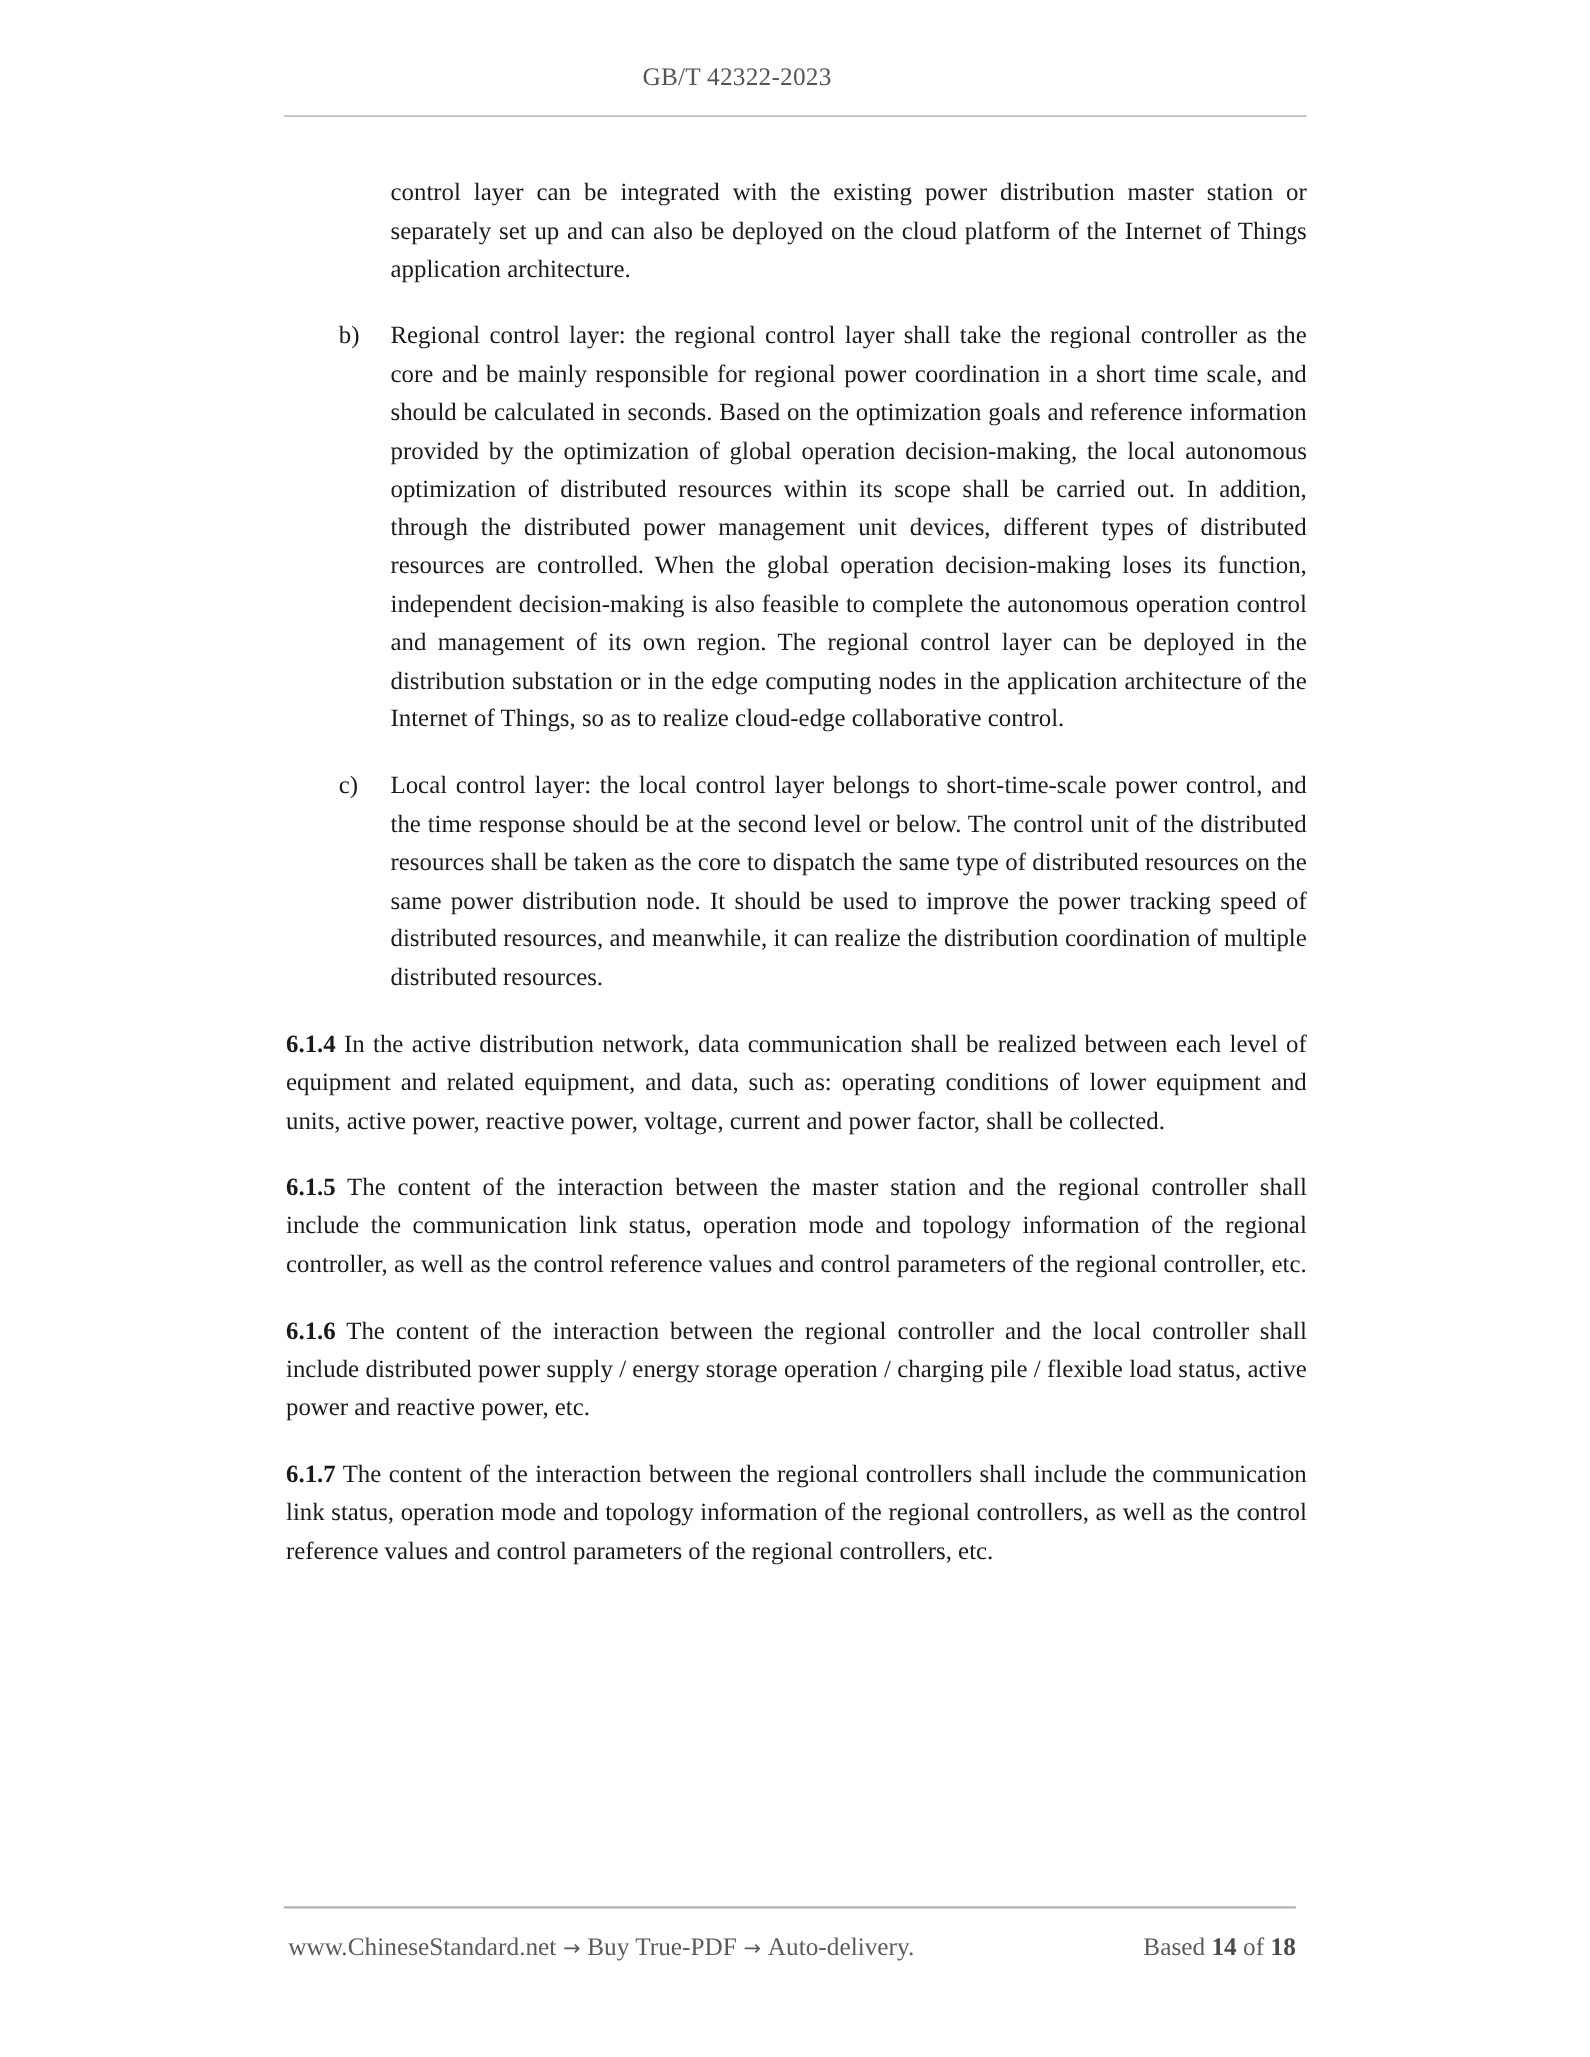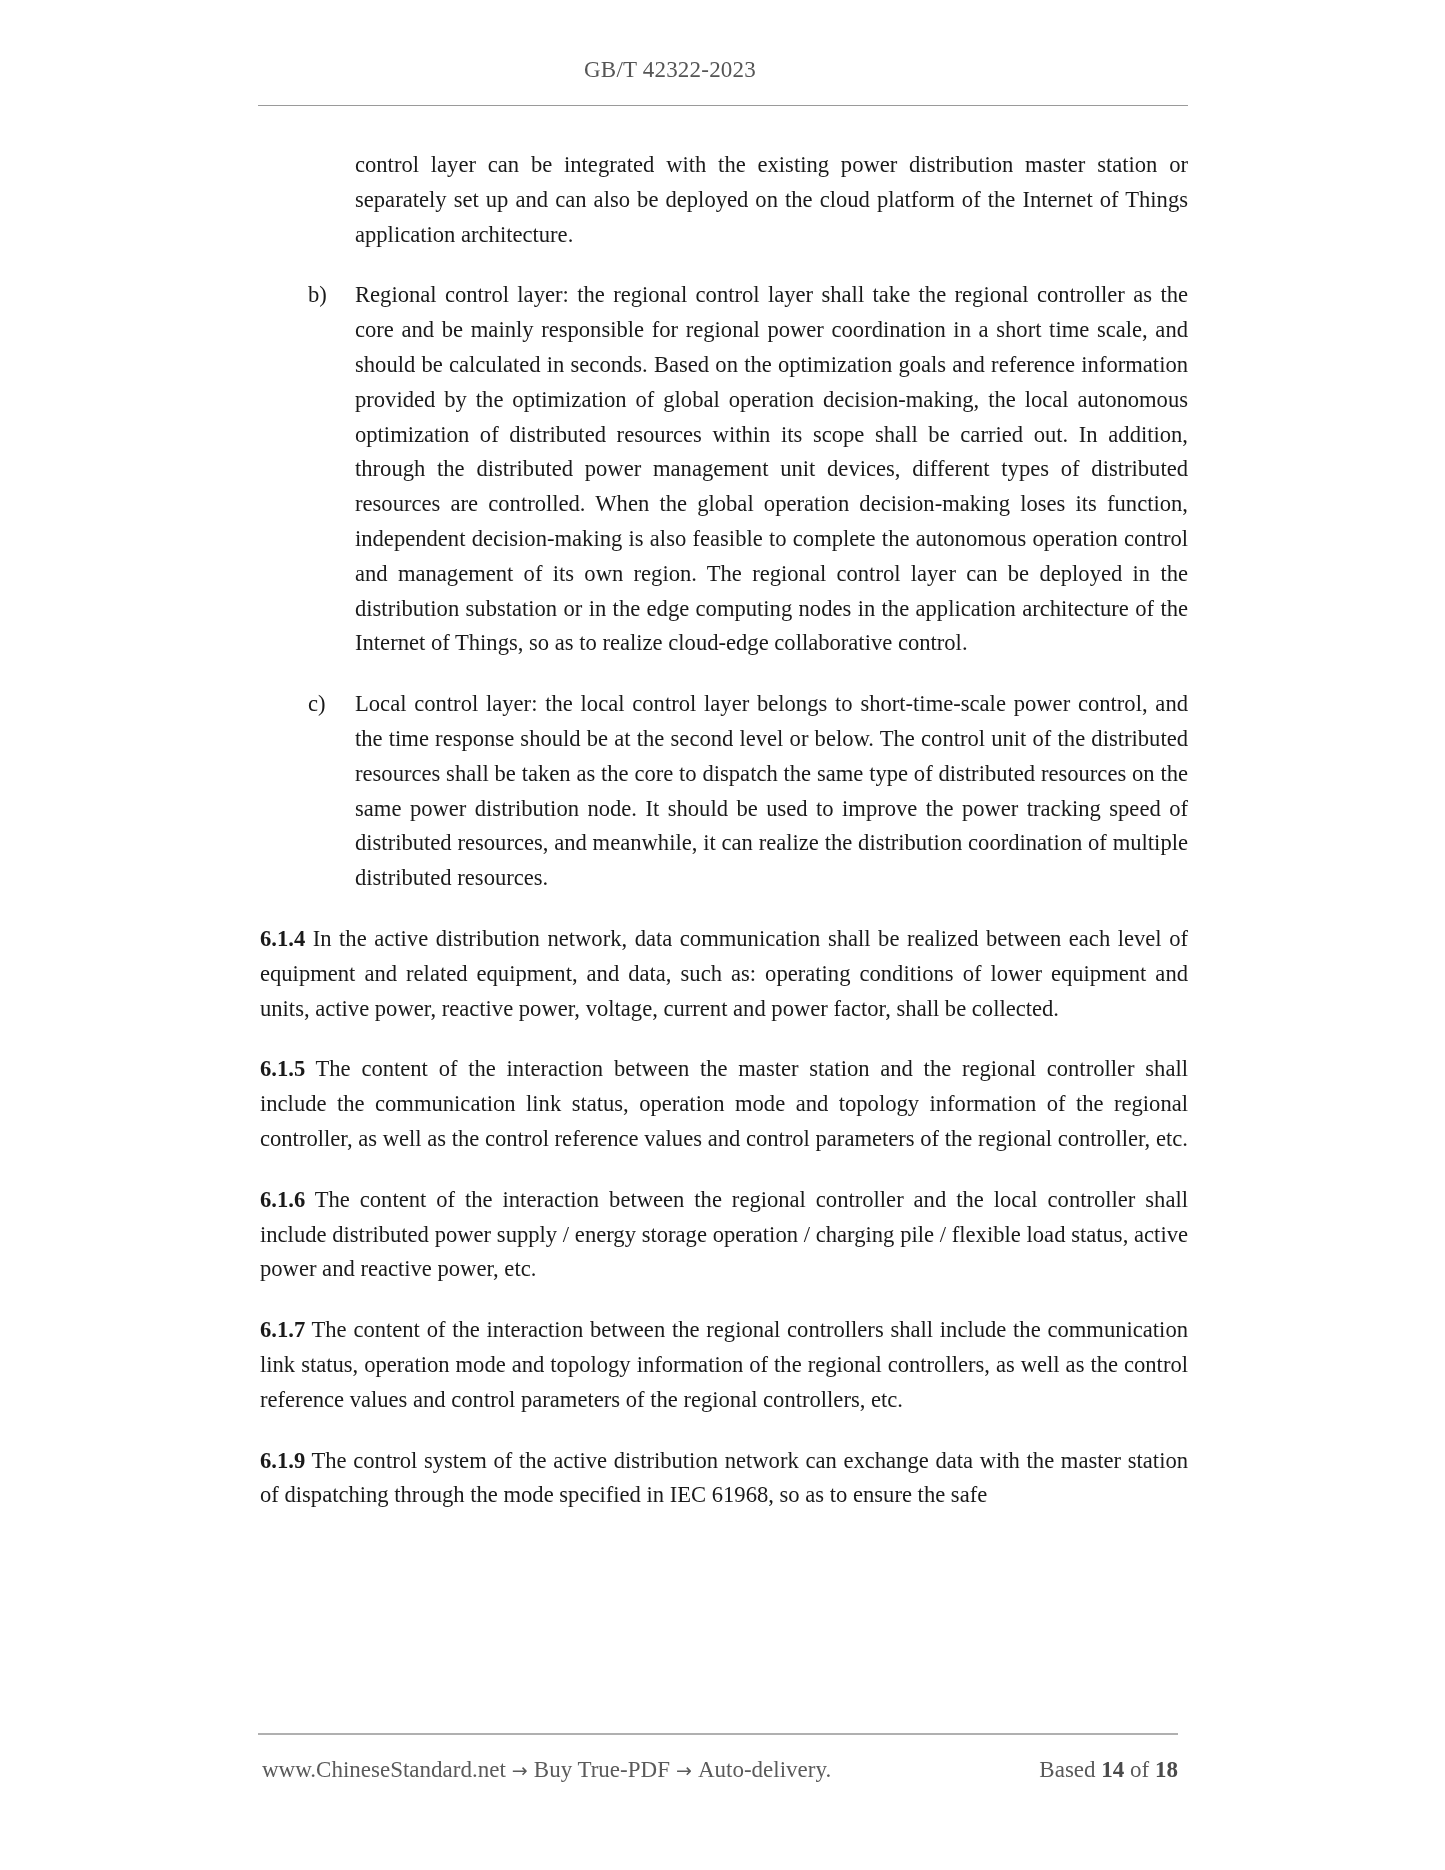--- a/index.html
+++ b/index.html
@@ -47,21 +47,21 @@
       font-size: 22.6px;
       line-height: 34.8px;
       text-align: justify;
     }
     .list-item {
       position: relative;
       padding-left: 95px;
       margin-bottom: 26px;
     }
     .list-item.continuation {
-      margin-top: 0;
+      margin-top: 10px;
     }
     .list-marker {
       position: absolute;
       left: 48px;
       top: 0;
     }
     .clause {
       margin: 0 0 26px 0;
     }
     .clause-num {
@@ -142,23 +142,20 @@
 
   <p class="clause">
     <span class="clause-num">6.1.6</span><span> The content of the interaction between the regional controller and the local controller shall include distributed power supply / energy storage operation / charging pile / flexible load status, active power and reactive power, etc.</span>
   </p>
 
   <p class="clause">
     <span class="clause-num">6.1.7</span><span> The content of the interaction between the regional controllers shall include the communication link status, operation mode and topology information of the regional controllers, as well as the control reference values and control parameters of the regional controllers, etc.</span>
   </p>
 
 
-  <p class="clause">
-    <span class="clause-num">6.1.9</span><span> The control system of the active distribution network can exchange data with the master station of dispatching through the mode specified in IEC 61968, so as to ensure the safe</span>
-  </p>
 
 </div>
 
 <div class="page-footer">
   <div class="footer-rule"></div>
   <div class="footer-left">
     <a class="footer-link">www.ChineseStandard.net</a><span class="arrow"> → </span><span>Buy True-PDF</span><span class="arrow"> → </span><span>Auto-delivery.</span>
   </div>
   <div class="footer-right">
     <span>Based</span>

